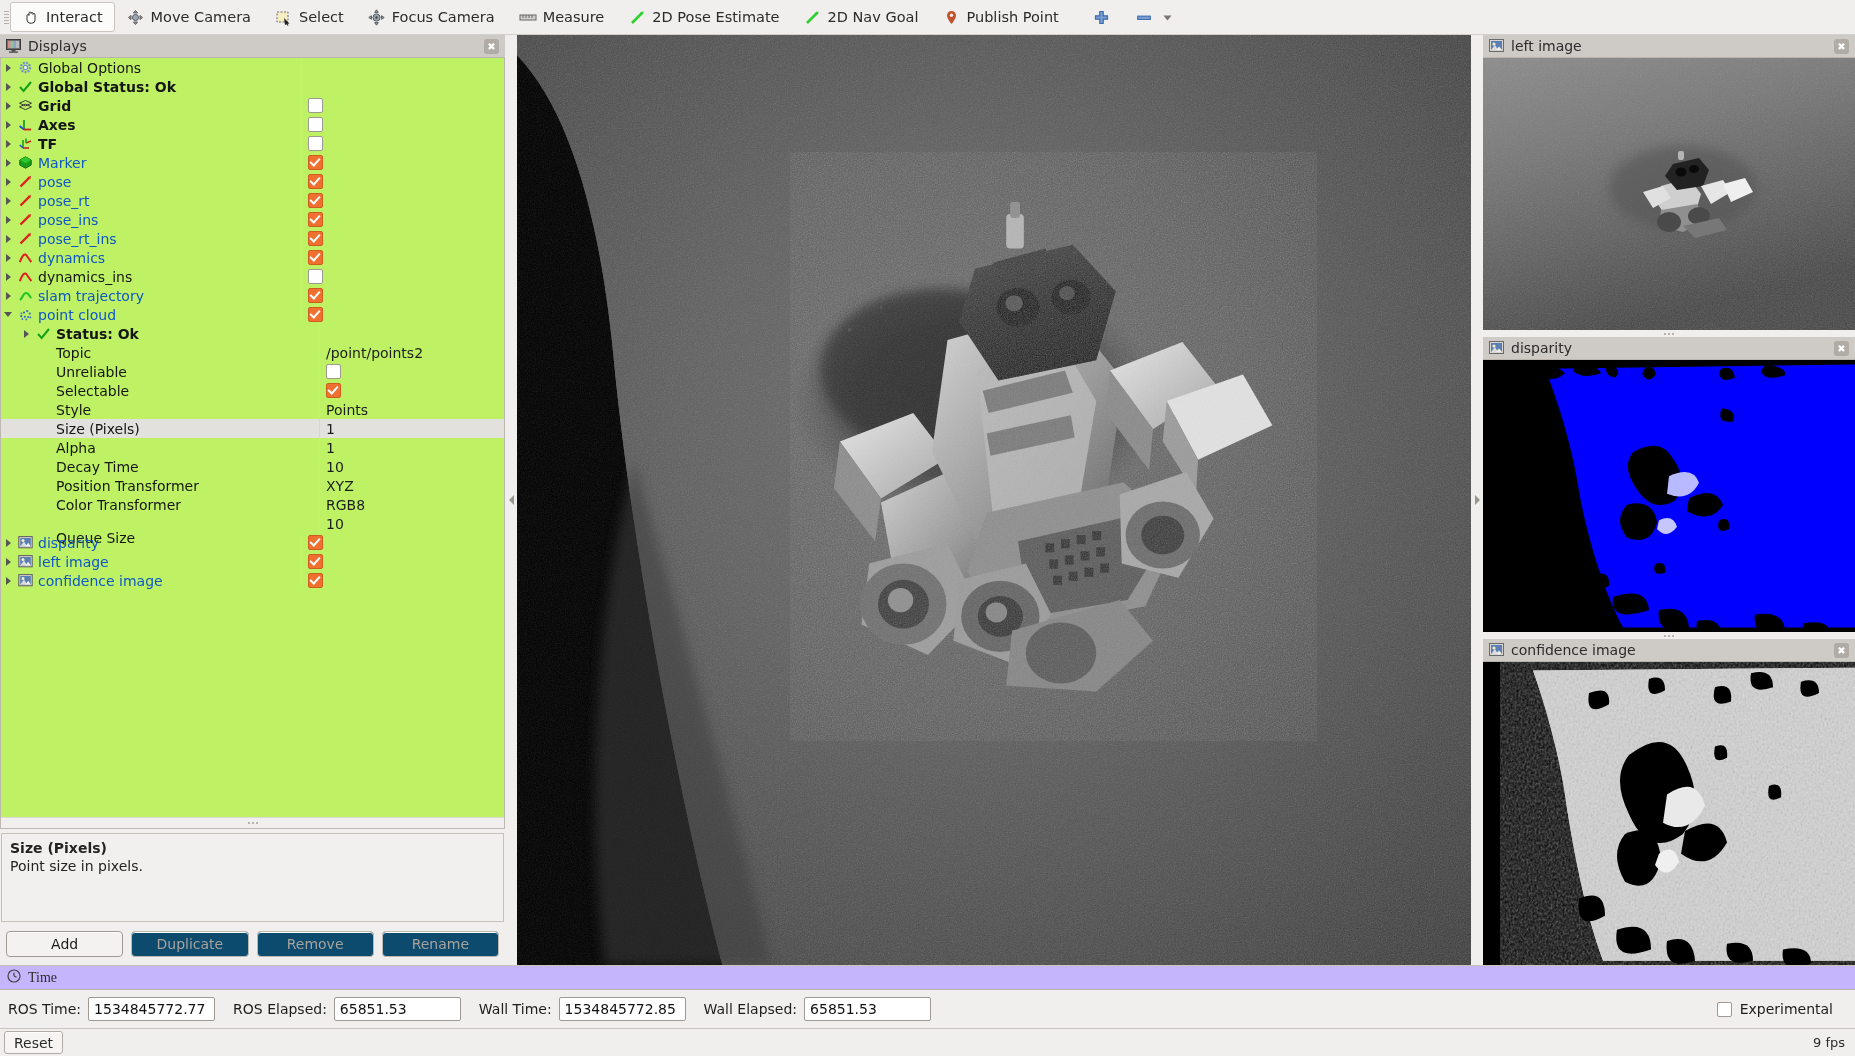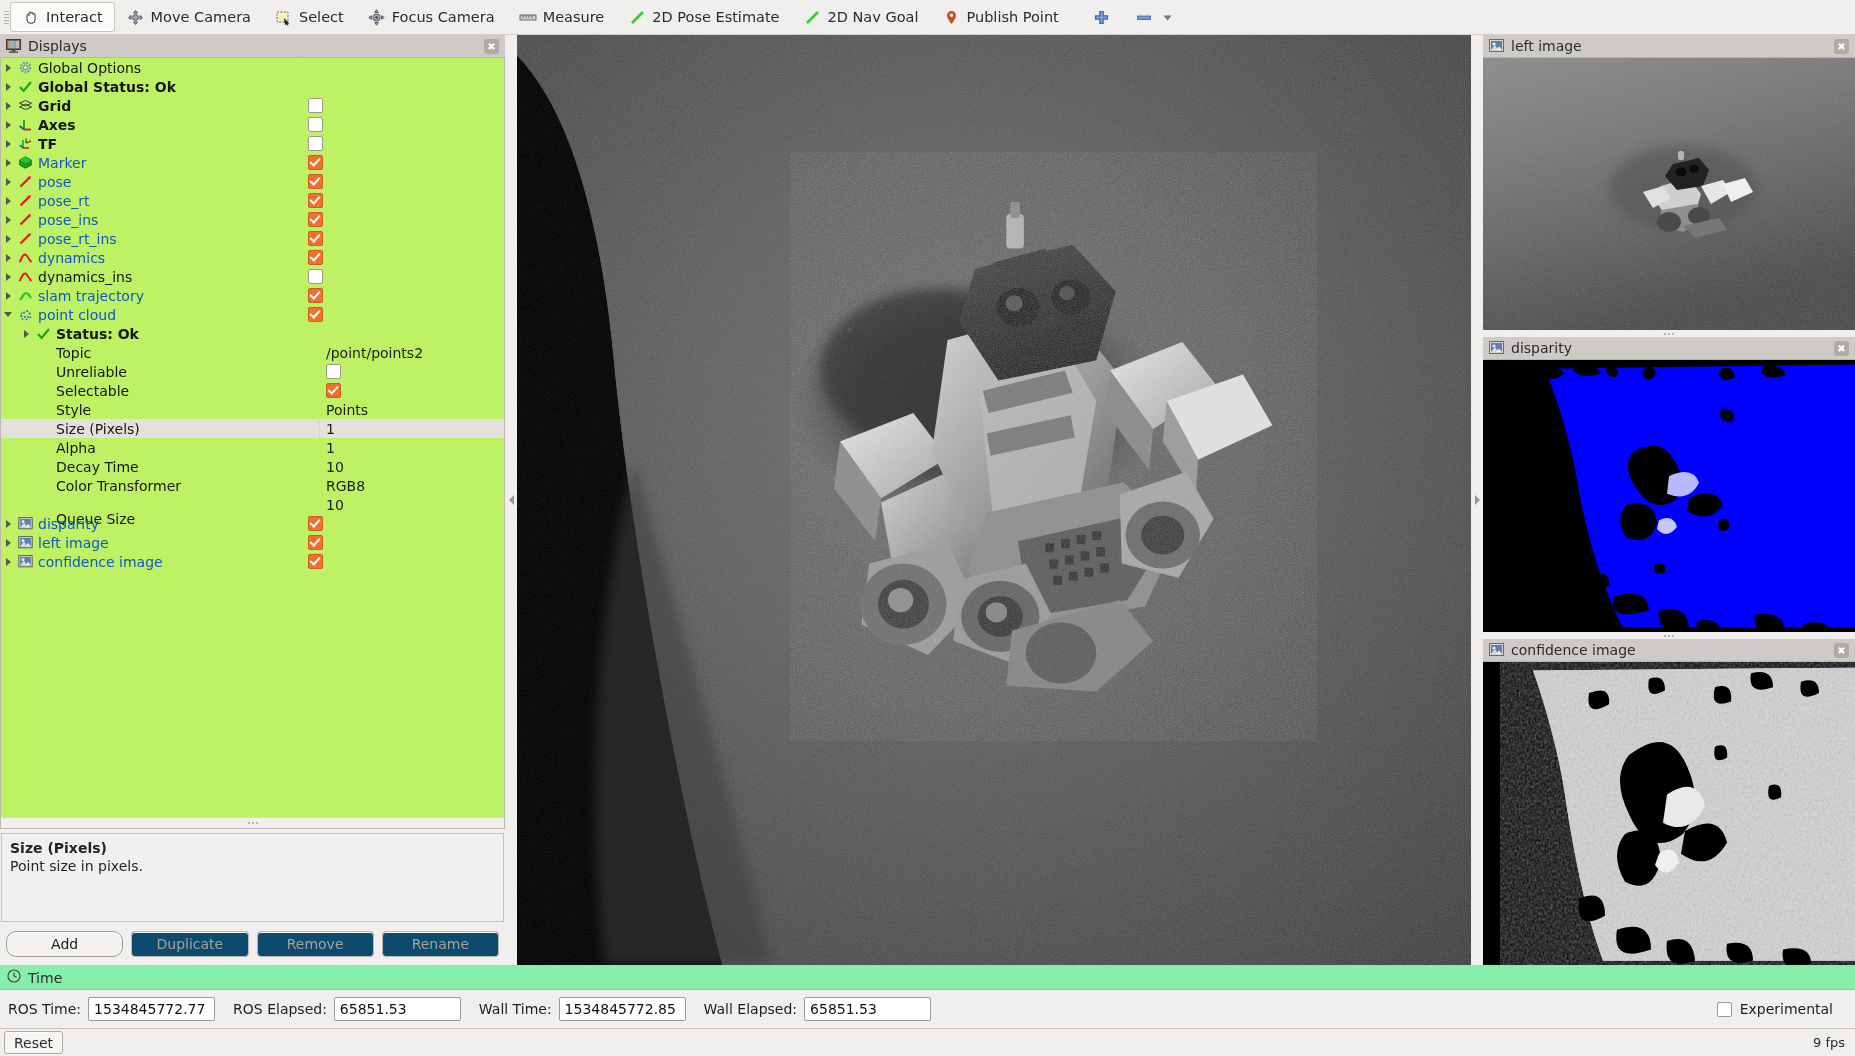--- a/index.html
+++ b/index.html
@@ -79,21 +79,21 @@
     height:75px;min-height:75px;margin:4px 1px 0 1px;background:#f2f0ee;border:1px solid #c6c1bb;
     padding:6px 8px;font-size:14px;color:#232323;line-height:1.25;
   }
   .helpbox .h-title{font-weight:bold;}
   .btnrow{display:flex;gap:8px;padding:9px 6px 8px 6px;}
   .pbtn{
     flex:1;height:24px;border:1px solid #bdb8b2;border-radius:4px;background:#0c4a6e;
     font-size:14px;color:#3a3a3a;display:flex;align-items:center;justify-content:center;
     box-shadow:inset 0 1px 0 #fff;cursor:default;
   }
-  .pbtn.enabled{color:#1b1b1b;border-color:#9f9a94;background:#f4f2f0;border-radius:10px;}
+  .pbtn.enabled{color:#1b1b1b;border-color:#9f9a94;background:#f4f2f0;}
   .pbtn.disabled{color:#a7a29c;}
 
   
   .splitter{width:12px;background:#f0efee;display:flex;align-items:center;justify-content:center;}
   .splitter .sarrow{width:0;height:0;}
   .splitter.left .sarrow{border-right:5px solid #9a958f;border-top:5px solid transparent;border-bottom:5px solid transparent;}
   .splitter.right .sarrow{border-left:5px solid #9a958f;border-top:5px solid transparent;border-bottom:5px solid transparent;}
   .viewport{flex:1;min-width:0;position:relative;overflow:hidden;background:#000;}
   .viewport svg{display:block;width:100%;height:100%;}
 
@@ -101,22 +101,22 @@
   .rightcol{width:372px;min-width:372px;display:flex;flex-direction:column;background:#f0efee;}
   .imgpanel{display:flex;flex-direction:column;min-height:0;}
   .imgpanel .panel-title{background:#cecac5;}
   .imgview{flex:1;min-height:0;background:#000;position:relative;overflow:hidden;}
   .imgview svg{display:block;width:100%;height:100%;}
   .vgrip{height:7px;display:flex;align-items:center;justify-content:center;background:#f0efee;}
 
   
   .timepanel{border-top:1px solid #c9c4be;background:#f0efee;}
   .time-title{
-    height:23px;background:#86efac;border-bottom:1px solid #b9b4ae;display:flex;align-items:center;
-    padding:0 7px;gap:7px;font-size:14px;color:#2c2c2c;
+    height:23px;background:#c4b5fd;border-bottom:1px solid #b9b4ae;display:flex;align-items:center;
+    padding:0 7px;gap:7px;font-size:14px;color:#2c2c2c;font-family:Liberation Serif, serif;
   }
   .time-row{height:38px;display:flex;align-items:center;padding:0 8px;gap:0;}
   .tfield{display:flex;align-items:center;gap:7px;}
   .tfield .lab{font-size:14px;color:#1d1d1d;}
   .tinput{
     height:22px;border:1px solid #9e9993;background:#fff;border-radius:2px;
     padding:0 5px;font-size:14px;color:#111;display:flex;align-items:center;
   }
   .spacer-sm{width:18px;}
   .exp{margin-left:auto;display:flex;align-items:center;gap:8px;padding-right:14px;}
@@ -604,20 +604,31 @@
             </div>
             <div class="trow">
               <div class="tcol-name" style="padding-left: 18px;">
                 <span class="arrow none"></span>
                 <span class="ticon"></span>
                 <span class="tlabel plain">Decay Time</span>
               </div>
               <div class="tdivider"></div>
               <div class="tcol-val">
                 <span>10</span>
+              </div>
+            </div>
+            <div class="trow">
+              <div class="tcol-name" style="padding-left: 18px;">
+                <span class="arrow none"></span>
+                <span class="ticon"></span>
+                <span class="tlabel plain">Position Transformer</span>
+              </div>
+              <div class="tdivider"></div>
+              <div class="tcol-val">
+                <span>XYZ</span>
               </div>
             </div>
             <div class="trow">
               <div class="tcol-name" style="padding-left: 18px;">
                 <span class="arrow none"></span>
                 <span class="ticon"></span>
                 <span class="tlabel plain">Color Transformer</span>
               </div>
               <div class="tdivider"></div>
               <div class="tcol-val">

